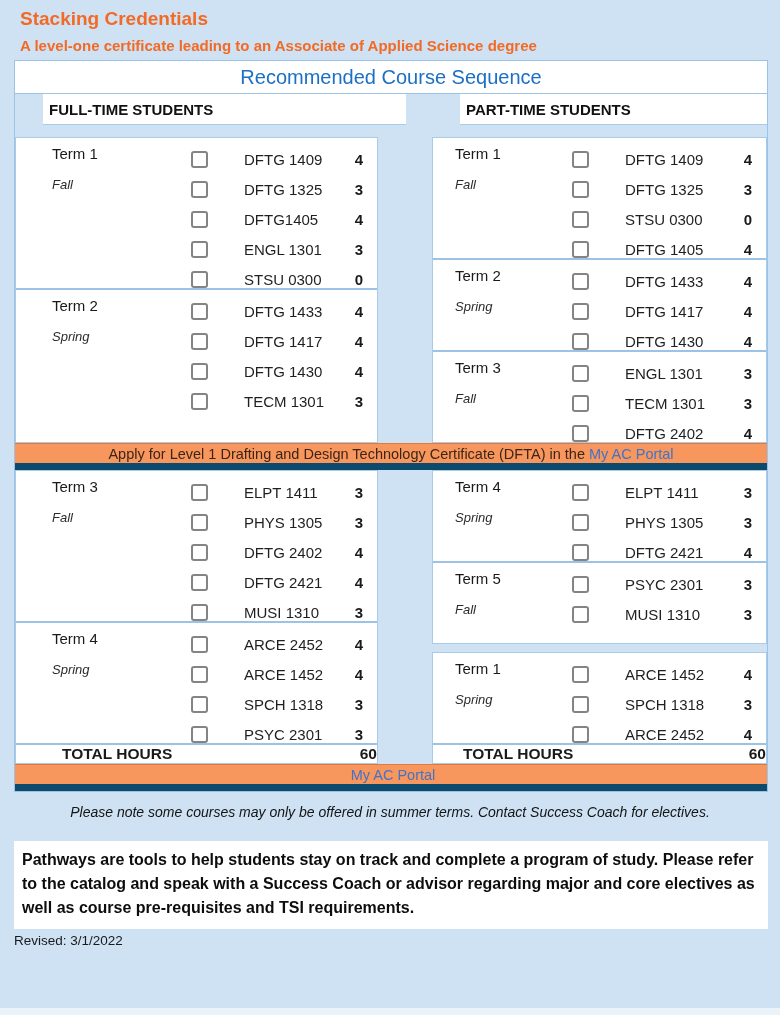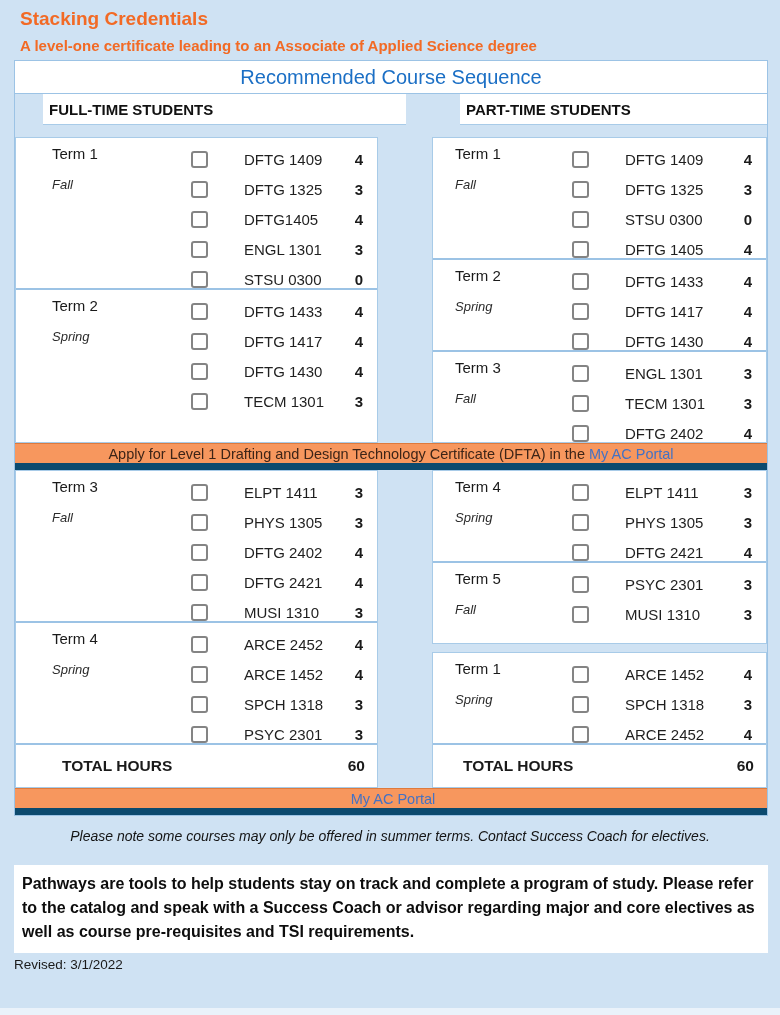--- a/index.html
+++ b/index.html
@@ -51,26 +51,26 @@
   .pt .term-season { padding-left:22px; }
   .course-rows { flex:1; display:flex; flex-direction:column; }
   .course-row { display:flex; align-items:flex-end; height:30px; }
   .checkbox {
     flex:none; width:17px; height:17px; background:#fff;
     border:2px solid #848484; border-radius:3px;
   }
   .course-code { margin-left:36px; font-size:15px; color:#1f1f1f; }
   .course-hours { margin-left:auto; padding-right:14px; font-size:15px; font-weight:600; }
   .total-row {
-    border-top:2px solid #9CC3E5; height:44px; margin-top:auto;
+    border-top:2px solid #9CC3E5; height:20px; margin-top:auto;
     display:flex; align-items:center;
   }
   .total-label { font-size:15.5px; font-weight:bold; padding-left:46px; }
   .pt .total-label { padding-left:30px; }
-  .total-hours { margin-left:auto; padding-right:12px; font-size:15.5px; font-weight:bold; }
+  .total-hours { margin-left:auto; font-size:15.5px; font-weight:bold; }
   .rightcol { display:flex; flex-direction:column; }
   .rightcol .gap8 { height:8px; flex:none; }
   .rightcol .box.grow { flex:1 0 auto; }
   .banner {
     background:#F7975E; border-top:1px solid #DE7A3C; border-bottom:7px solid #0c4a6e;
     height:27px; display:flex; align-items:center; justify-content:center;
     font-size:14.5px; color:#3D2417;
   }
   .banner a { color:#4472C4; margin-left:4px; cursor:pointer; }
   .note-summer {

